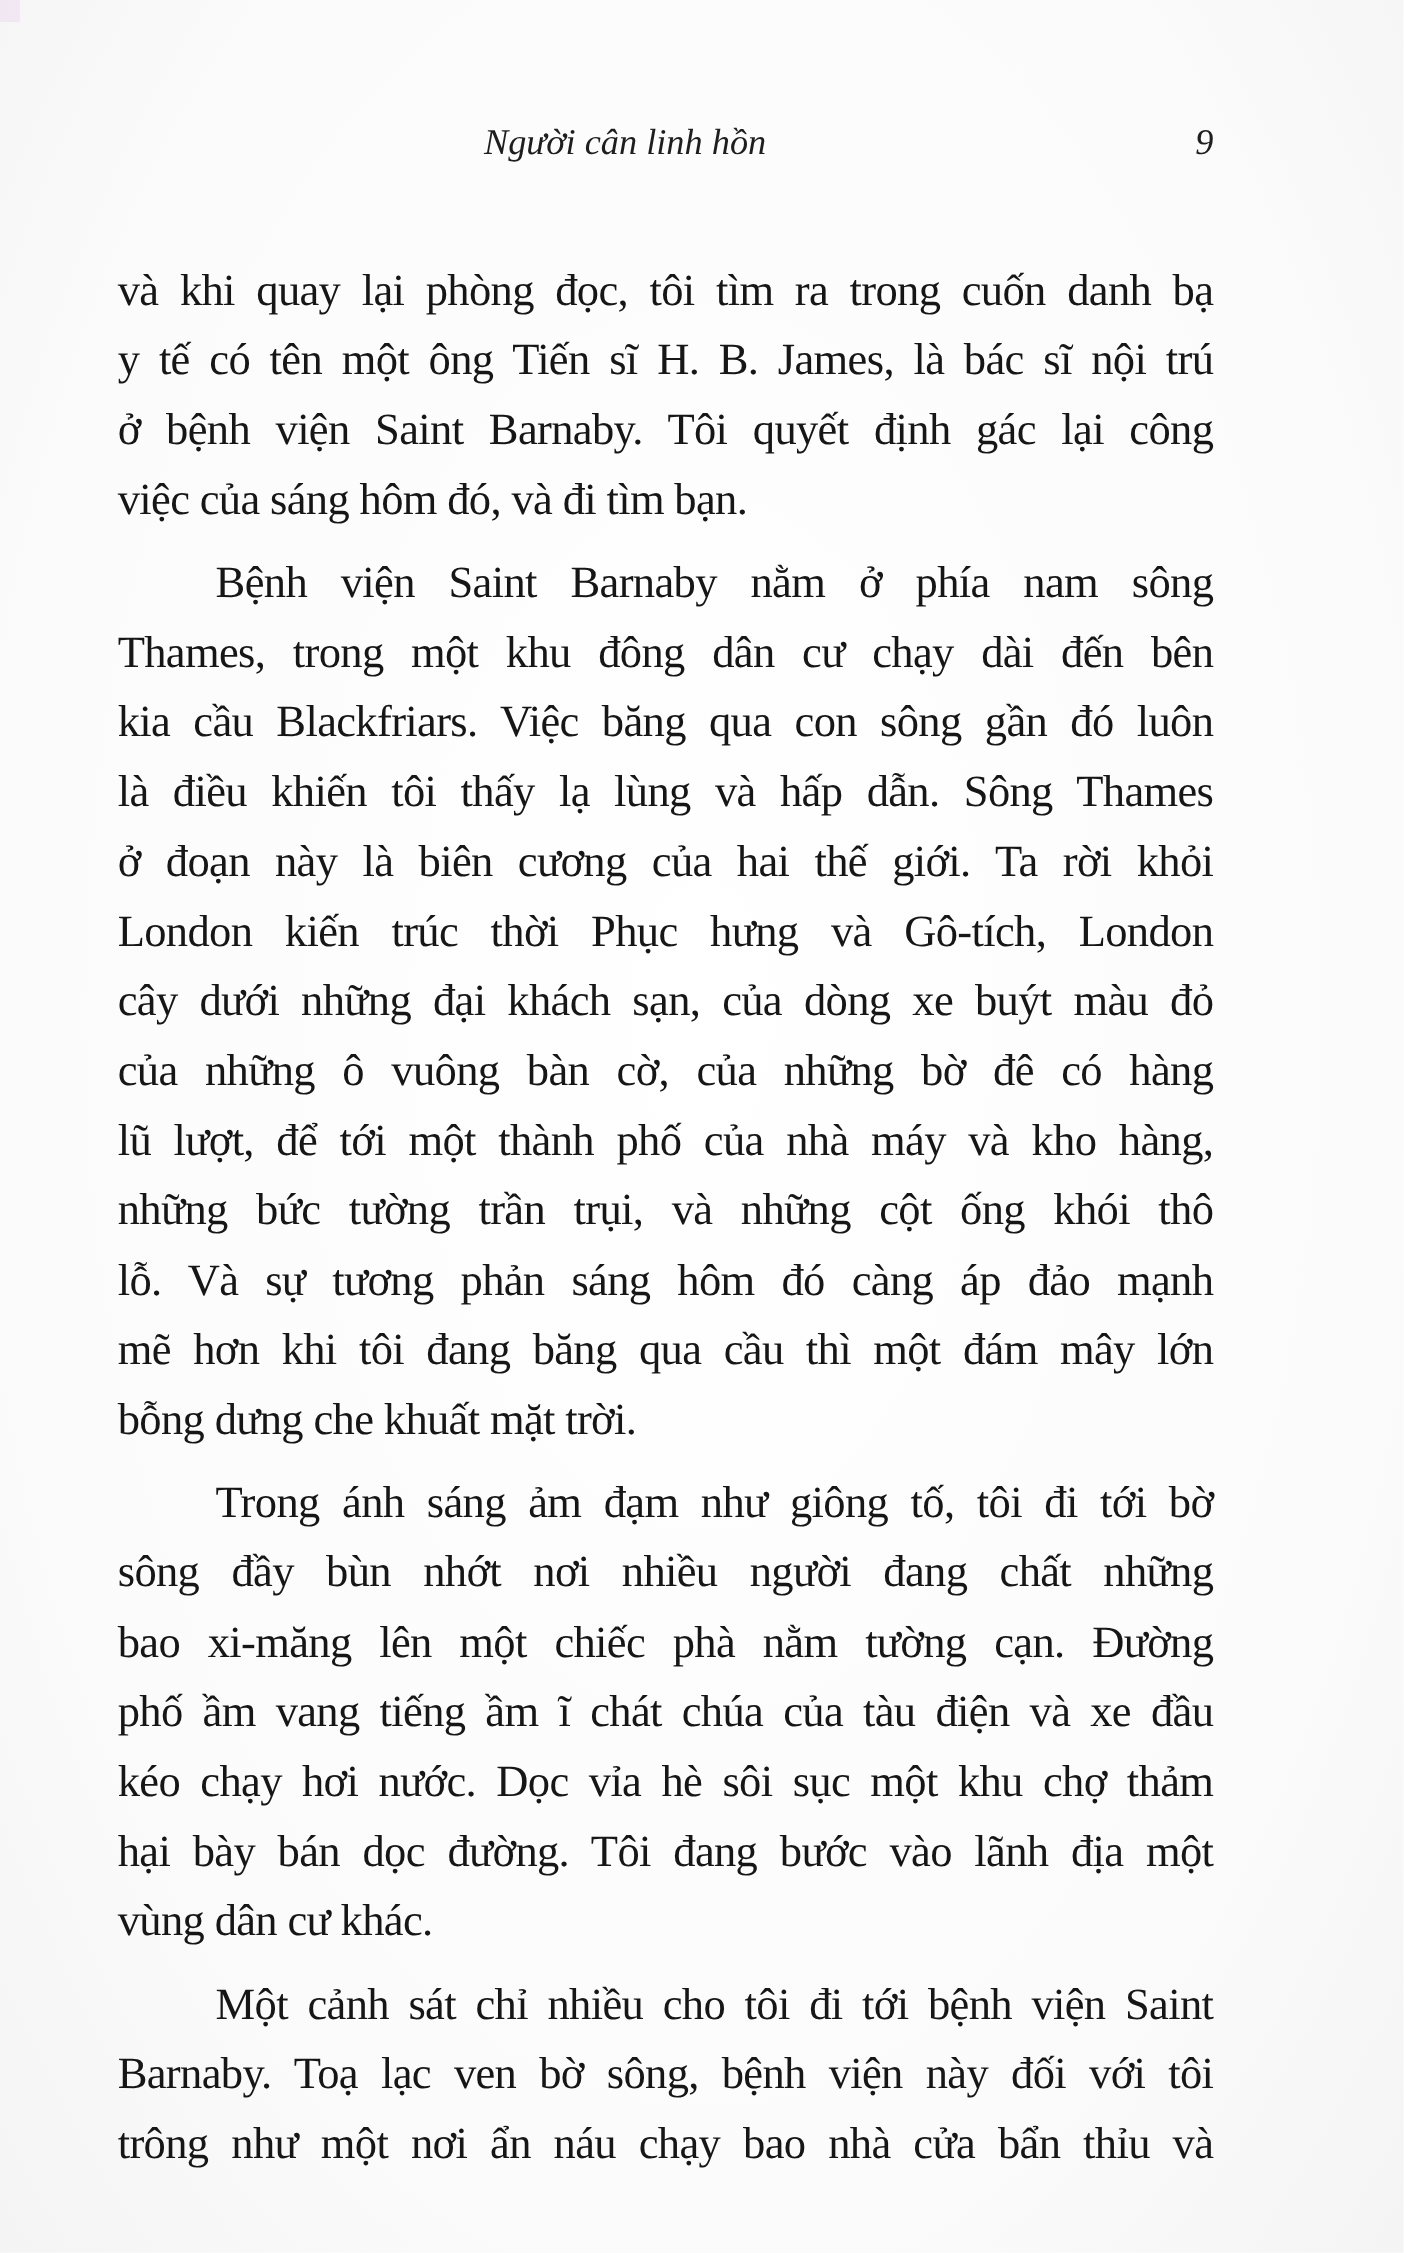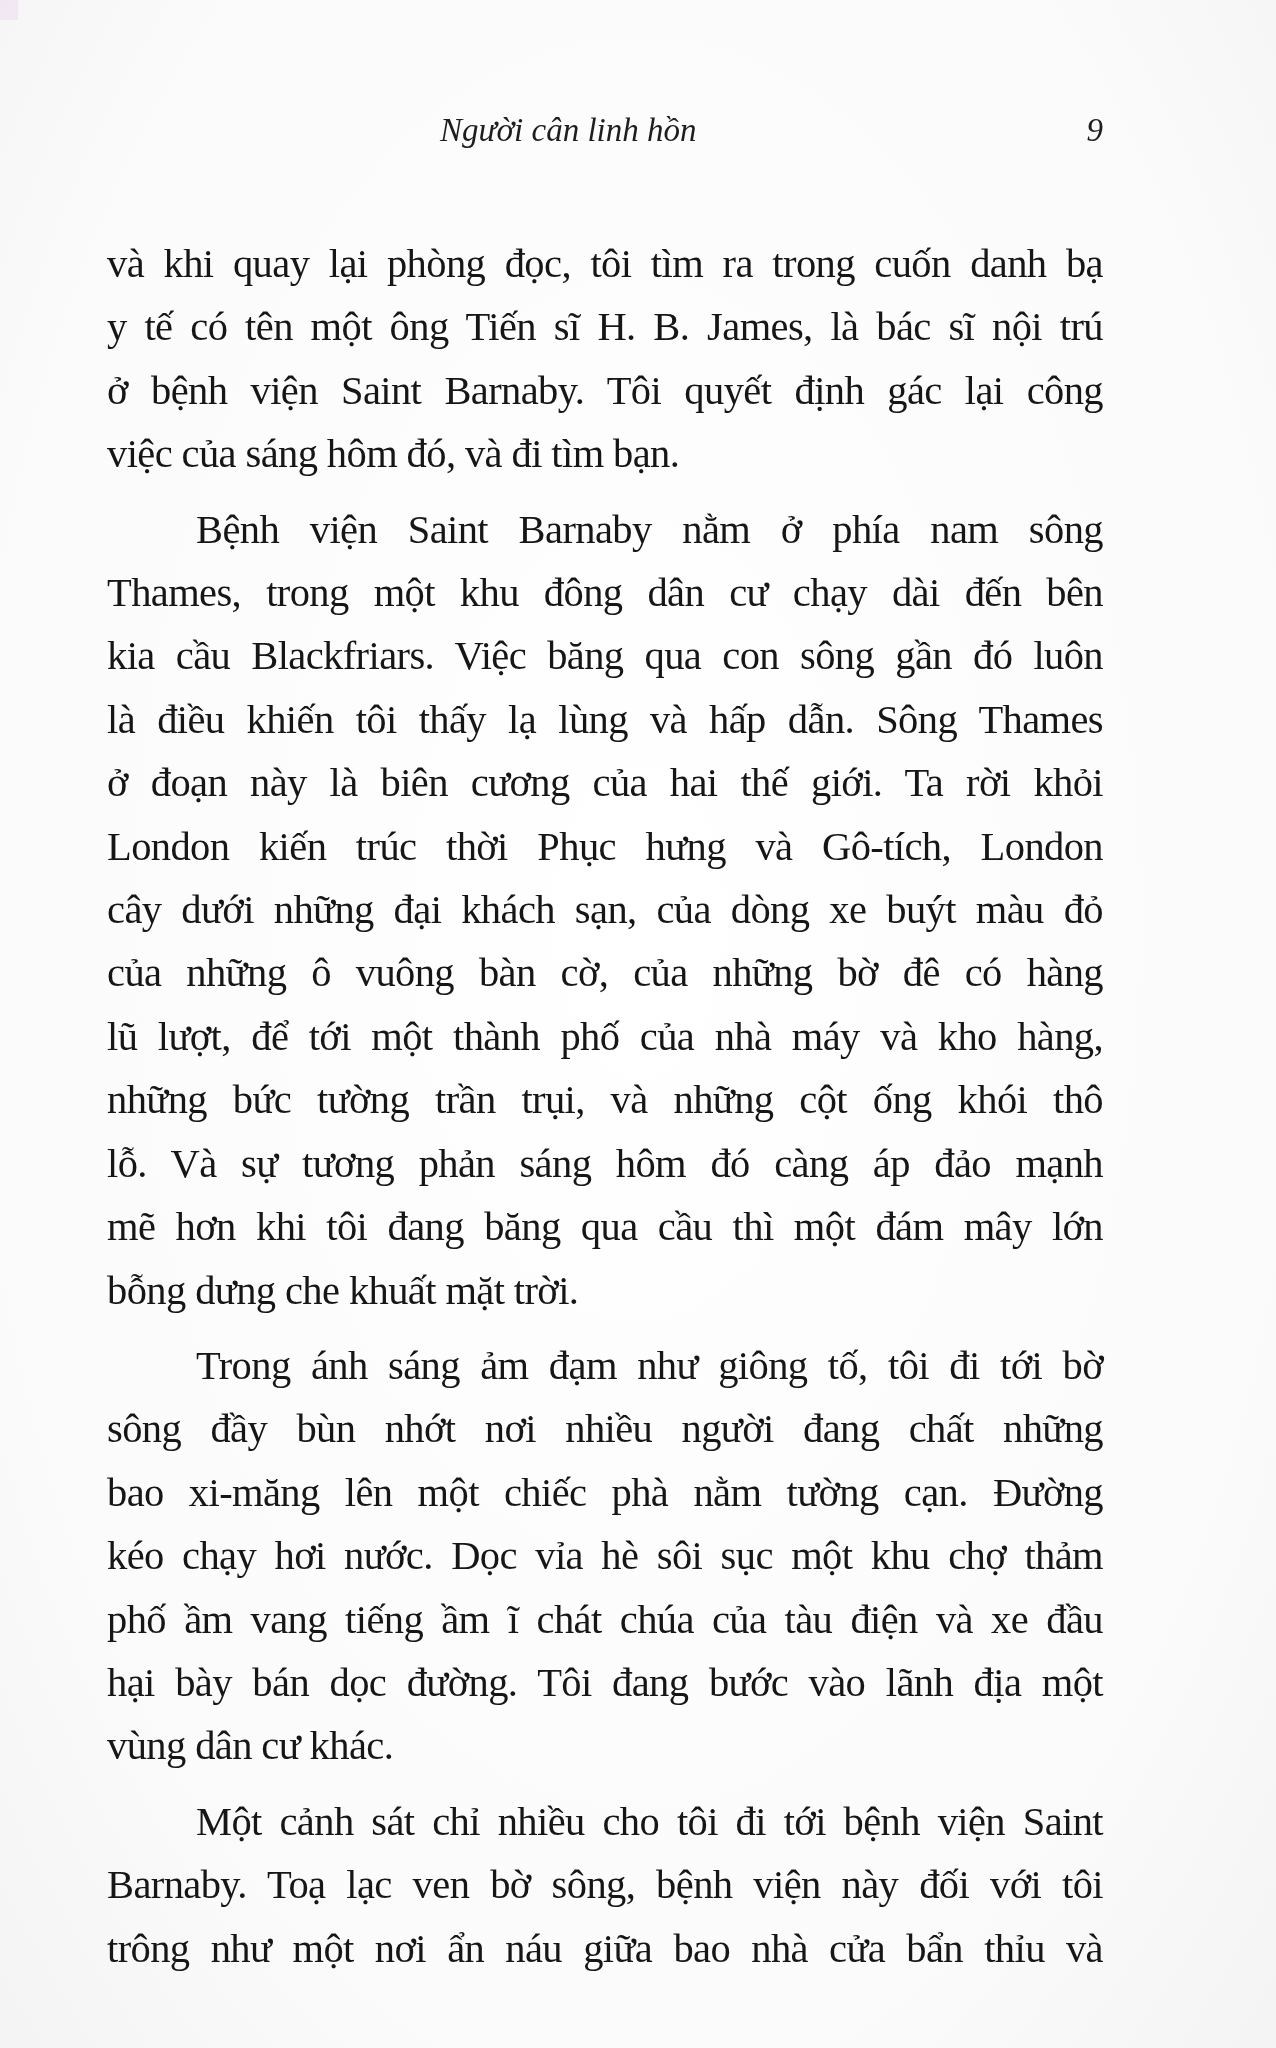--- a/index.html
+++ b/index.html
@@ -72,24 +72,24 @@
       <span class="line">lũ lượt, để tới một thành phố của nhà máy và kho hàng,</span>
       <span class="line">những bức tường trần trụi, và những cột ống khói thô</span>
       <span class="line">lỗ. Và sự tương phản sáng hôm đó càng áp đảo mạnh</span>
       <span class="line">mẽ hơn khi tôi đang băng qua cầu thì một đám mây lớn</span>
       <span class="line last">bỗng dưng che khuất mặt trời.</span>
     </p>
     <p class="para indent">
       <span class="line">Trong ánh sáng ảm đạm như giông tố, tôi đi tới bờ</span>
       <span class="line">sông đầy bùn nhớt nơi nhiều người đang chất những</span>
       <span class="line">bao xi-măng lên một chiếc phà nằm tường cạn. Đường</span>
+      <span class="line">phố ầm vang tiếng ầm ĩ chát chúa của tàu điện và xe đầu</span>
       <span class="line">kéo chạy hơi nước. Dọc vỉa hè sôi sục một khu chợ thảm</span>
-      <span class="line">phố ầm vang tiếng ầm ĩ chát chúa của tàu điện và xe đầu</span>
       <span class="line">hại bày bán dọc đường. Tôi đang bước vào lãnh địa một</span>
       <span class="line last">vùng dân cư khác.</span>
     </p>
     <p class="para indent">
       <span class="line">Một cảnh sát chỉ nhiều cho tôi đi tới bệnh viện Saint</span>
       <span class="line">Barnaby. Toạ lạc ven bờ sông, bệnh viện này đối với tôi</span>
-      <span class="line">trông như một nơi ẩn náu giữa bao nhà cửa bẩn thỉu và</span>
+      <span class="line">trông như một nơi ẩn náu chạy bao nhà cửa bẩn thỉu và</span>
     </p>
   </div>
 </div>
 
 </body></html>

